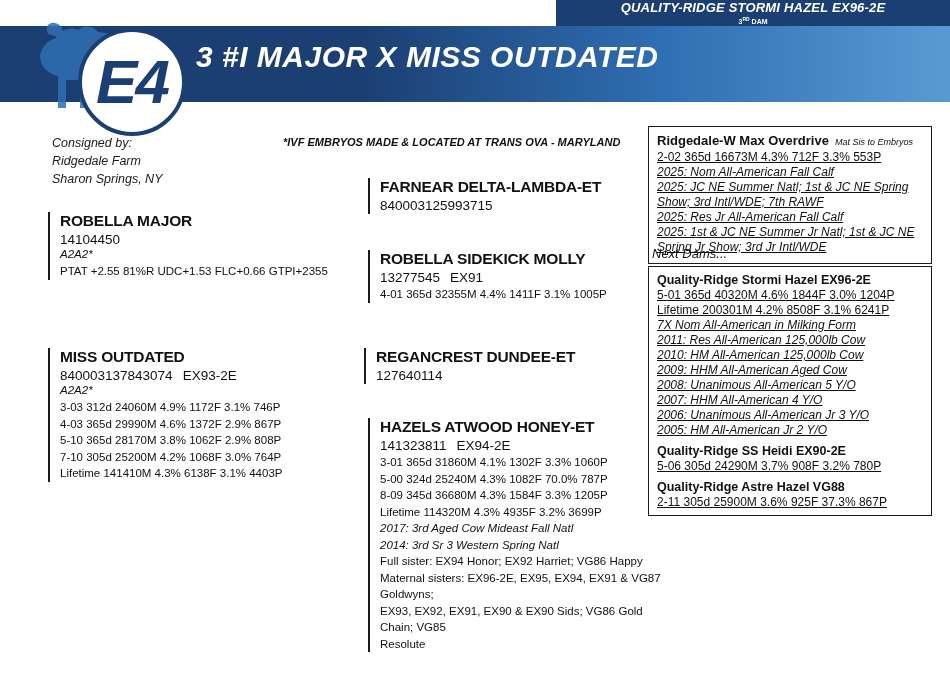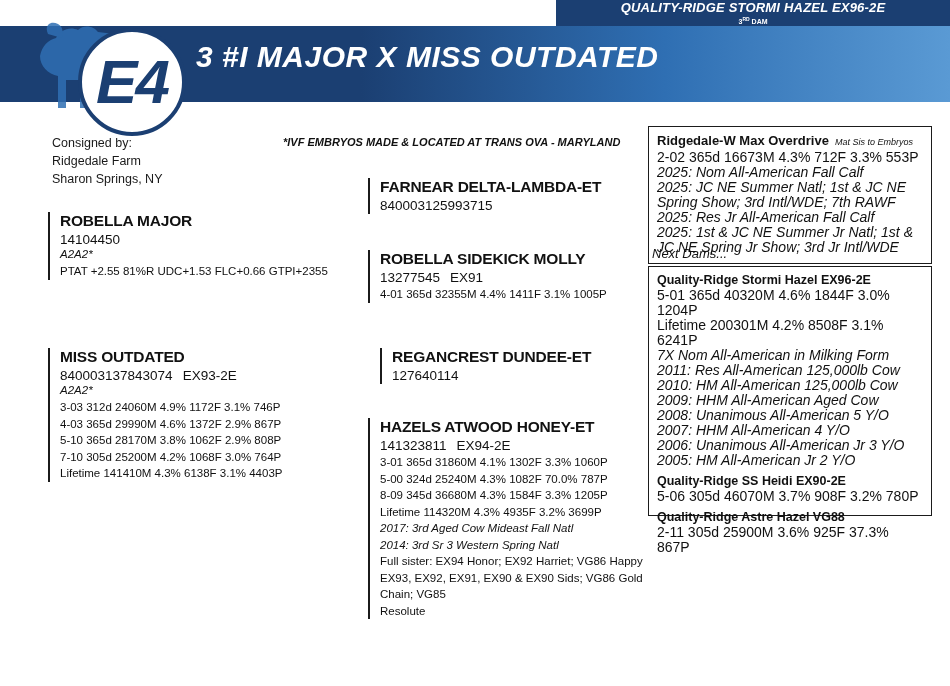--- a/index.html
+++ b/index.html
@@ -91,20 +91,21 @@
     line-height: 62px;
     letter-spacing: -2px;
   }
 
   
   .consignor {
     position: absolute;
     left: 52px;
     top: 134px;
     font-size: 12.5px;
+    font-style: italic;
     line-height: 18px;
     color: #1a1a1a;
   }
 
   .ivf-note {
     position: absolute;
     left: 283px;
     top: 136px;
     font-size: 11px;
     font-style: italic;
@@ -117,21 +118,21 @@
   .ped-col {
     position: absolute;
     border-left: 2px solid #1b1b1b;
     box-sizing: border-box;
     padding-left: 10px;
   }
   #col-sire   { left: 48px;  top: 212px; width: 290px; }
   #col-dam    { left: 48px;  top: 348px; width: 290px; }
   #col-gs     { left: 368px; top: 178px; width: 300px; }
   #col-gd     { left: 368px; top: 250px; width: 300px; }
-  #col-ggs    { left: 380px; top: 348px; width: 300px; }
+  #col-ggs    { left: 364px; top: 348px; width: 300px; }
   #col-ggd    { left: 368px; top: 418px; width: 300px; }
 
   .an-name {
     font-size: 15.5px;
     font-weight: bold;
     letter-spacing: -.2px;
     margin: 0 0 2px 0;
     color: #111;
   }
   .an-reg {
@@ -169,23 +170,24 @@
     font-weight: bold;
     margin: 0 0 2px 0;
   }
   .rt-title .muted {
     font-size: 9px;
     font-weight: normal;
     font-style: italic;
     margin-left: 6px;
   }
   .rt-line {
-    font-size: 14px;
+    font-size: 12px;
     line-height: 15px;
     margin: 0;
+    text-decoration: underline;
   }
   .rt-line.ital { font-style: italic; }
 
   .nextdams-label {
     position: absolute;
     left: 652px;
     top: 246px;
     font-size: 13px;
     font-style: italic;
     color: #111;
@@ -261,20 +263,21 @@
 <div class="ped-col" id="col-ggd">
   <p class="an-name">HAZELS ATWOOD HONEY-ET</p>
   <p class="an-reg"><span>141323811</span><span class="suffix">EX94-2E</span></p>
   <p class="an-line">3-01 365d 31860M 4.1% 1302F 3.3% 1060P</p>
   <p class="an-line">5-00 324d 25240M 4.3% 1082F 70.0% 787P</p>
   <p class="an-line">8-09 345d 36680M 4.3% 1584F 3.3% 1205P</p>
   <p class="an-line">Lifetime 114320M 4.3% 4935F 3.2% 3699P</p>
   <p class="an-line ital">2017: 3rd Aged Cow Mideast Fall Natl</p>
   <p class="an-line ital">2014: 3rd Sr 3 Western Spring Natl</p>
   <p class="an-line">Full sister: EX94 Honor; EX92 Harriet; VG86 Happy</p>
+  <p class="an-line">Maternal sisters: EX96-2E, EX95, EX94, EX91 &amp; VG87 Goldwyns;</p>
   <p class="an-line">EX93, EX92, EX91, EX90 &amp; EX90 Sids; VG86 Gold Chain; VG85</p>
   <p class="an-line">Resolute</p>
 </div>
 
 <div class="rt-box" id="box-overdrive">
   <p class="rt-title"><span>Ridgedale-W Max Overdrive</span><span class="muted">Mat Sis to Embryos</span></p>
   <p class="rt-line">2-02 365d 16673M 4.3% 712F 3.3% 553P</p>
   <p class="rt-line ital">2025: Nom All-American Fall Calf</p>
   <p class="rt-line ital">2025: JC NE Summer Natl; 1st &amp; JC NE Spring Show; 3rd Intl/WDE; 7th RAWF</p>
   <p class="rt-line ital">2025: Res Jr All-American Fall Calf</p>
@@ -293,21 +296,21 @@
     <p class="rt-line ital">2010: HM All-American 125,000lb Cow</p>
     <p class="rt-line ital">2009: HHM All-American Aged Cow</p>
     <p class="rt-line ital">2008: Unanimous All-American 5 Y/O</p>
     <p class="rt-line ital">2007: HHM All-American 4 Y/O</p>
     <p class="rt-line ital">2006: Unanimous All-American Jr 3 Y/O</p>
     <p class="rt-line ital">2005: HM All-American Jr 2 Y/O</p>
   </div>
 
   <div class="nd-group">
     <p class="nd-name">Quality-Ridge SS Heidi EX90-2E</p>
-    <p class="rt-line">5-06 305d 46070M 3.7% 908F 3.2% 780P</p>
+    <p class="rt-line">5-06 305d 24290M 3.7% 908F 3.2% 780P</p>
   </div>
 
   <div class="nd-group">
     <p class="nd-name">Quality-Ridge Astre Hazel VG88</p>
     <p class="rt-line">2-11 305d 25900M 3.6% 925F 37.3% 867P</p>
   </div>
 
 </div>
 
 </body></html>

